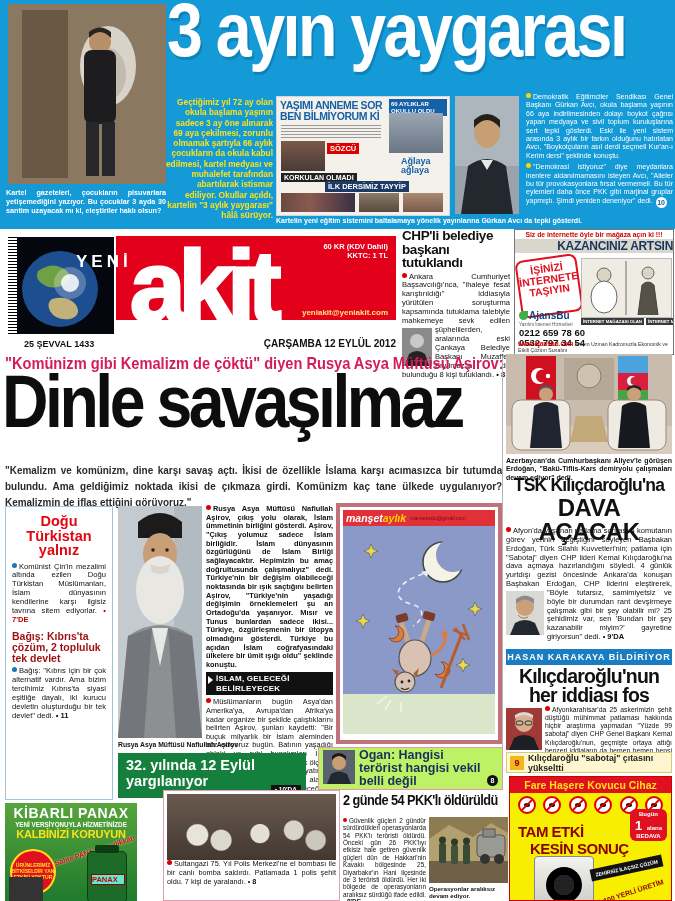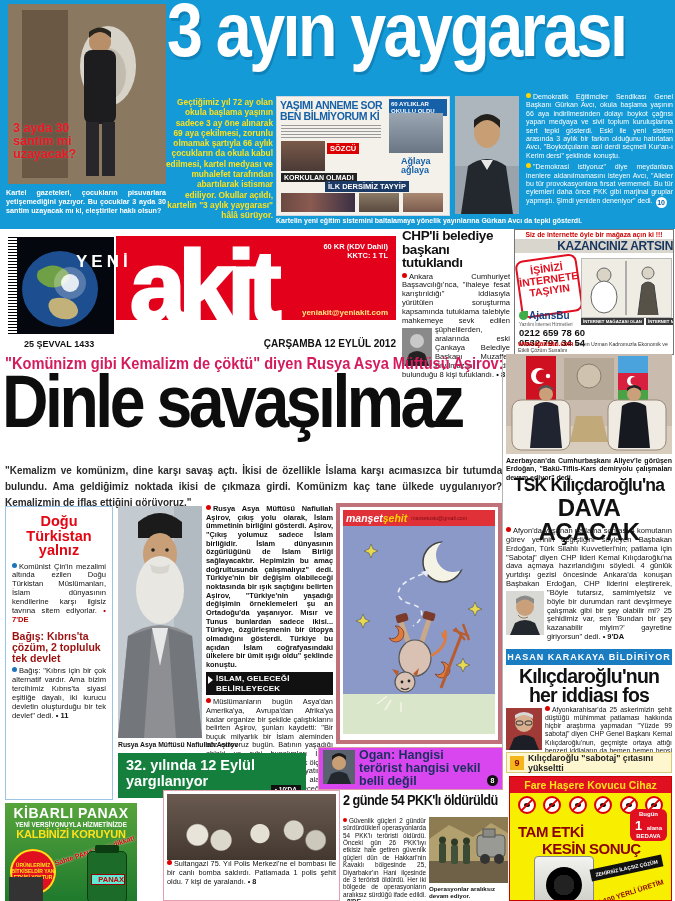--- a/index.html
+++ b/index.html
@@ -86,21 +86,21 @@
   .eylul .chip{position:absolute;right:5px;bottom:4px;background:#111;color:#fff;font-size:6.5px;padding:1px 4px;}
 
   
   .cartoon{left:336px;top:503px;width:166px;height:241px;border:4px solid #c17179;background:#fff;box-sizing:border-box;padding:3px;}
   .chead{height:16px;background:#e03038;display:flex;align-items:center;padding:0 3px;}
   .cb1{color:#fff;font-weight:700;font-size:10.5px;font-style:italic;}
   .cb2{color:#ffd400;font-weight:700;font-size:10.5px;font-style:italic;}
   .cmail{color:#7a0d12;font-size:5.2px;margin-left:4px;}
 
   
-  .ogan{left:318px;top:747px;width:185px;height:43px;background:#d946ef;border:1.5px solid #dd9aa8;display:flex;align-items:center;gap:4px;padding:0 4px;box-sizing:border-box;}
+  .ogan{left:318px;top:747px;width:185px;height:43px;background:#bef264;border:1.5px solid #dd9aa8;display:flex;align-items:center;gap:4px;padding:0 4px;box-sizing:border-box;}
   .ogan .txt{color:#1a2f5e;font-weight:700;font-size:12.5px;line-height:1.04;}
   .ocirc{width:11px;height:11px;border-radius:50%;background:#111;color:#fff;font-size:7px;font-weight:700;text-align:center;line-height:11px;flex:0 0 auto;align-self:flex-end;margin-bottom:3px;}
 
   
   .rcap{left:506px;top:457px;width:166px;font-weight:700;font-size:7px;line-height:1.2;}
   .tskt1{left:506px;top:477px;width:166px;text-align:center;font-weight:700;font-size:17.5px;letter-spacing:-0.8px;line-height:1.0;}
   .tskt2{left:506px;top:496px;width:166px;text-align:center;font-weight:700;font-size:24px;letter-spacing:-0.5px;line-height:1.0;}
   .tskb{left:506px;top:527px;width:166px;font-size:7.5px;line-height:1.18;}
   .kara{left:506px;top:649px;width:166px;height:16px;background:#1a7cc1;color:#fff;font-weight:700;font-size:9px;letter-spacing:1px;text-align:center;line-height:16px;}
   .fost{left:506px;top:667px;width:166px;text-align:center;font-weight:700;font-size:19.5px;letter-spacing:-0.8px;line-height:0.98;}
@@ -114,21 +114,21 @@
   .panax .br{font-weight:700;font-size:14px;text-align:center;letter-spacing:0.5px;margin-top:2px;}
   .panax .l1{font-weight:700;font-size:6.3px;text-align:center;}
   .panax .l2{font-weight:700;font-size:11px;text-align:center;color:#ffe11a;letter-spacing:-0.2px;}
   .burst{position:absolute;left:5px;top:46px;width:46px;height:46px;border-radius:50%;background:#e01020;color:#ffe11a;
          font-weight:700;font-size:5px;text-align:center;display:flex;align-items:center;justify-content:center;line-height:1.15;
          box-shadow:0 0 0 2px #ffe11a inset;}
   .sahte{position:absolute;left:48px;top:44px;color:#d00;font-weight:700;font-size:7px;transform:rotate(-18deg);text-shadow:0 0 2px #fff;}
   .bottle{position:absolute;right:10px;top:48px;width:38px;height:50px;background:#1d6b28;border:1px solid #0c3d12;border-radius:5px;}
   .bottle .cap{position:absolute;left:7px;top:-7px;width:24px;height:8px;background:#0c3d12;border-radius:2px;}
   .bottle .lbl{position:absolute;left:3px;top:22px;width:32px;background:#5eead4;border:1px solid #900;color:#c00;
-               font-weight:700;font-size:7.5px;text-align:right;}
+               font-weight:700;font-size:7.5px;text-align:left;}
   .manp{position:absolute;left:4px;bottom:-2px;width:34px;height:26px;background:#333;}
 
   .istbox{left:163px;top:790px;width:177px;height:111px;border:1.5px solid #e0a0b0;background:#fff;padding:3px;box-sizing:border-box;}
   .istt{font-weight:700;font-size:14px;letter-spacing:-0.3px;margin:2px 0 1px;}
   .crime{width:169px;height:66px;background:
      radial-gradient(circle at 18% 62%,#e8e4da 0 7%,transparent 8%),
      radial-gradient(circle at 32% 70%,#ddd8cc 0 8%,transparent 9%),
      radial-gradient(circle at 55% 60%,#e4e0d4 0 9%,transparent 10%),
      radial-gradient(circle at 75% 55%,#d8d4c8 0 7%,transparent 8%),
      radial-gradient(circle at 88% 70%,#ccc8bc 0 6%,transparent 7%),
@@ -141,21 +141,21 @@
   .fare{left:509px;top:776px;width:163px;height:125px;background:#f8ef00;border:1px solid #c00;overflow:hidden;box-sizing:border-box;}
   .faret{background:#e01020;color:#ffe11a;font-weight:700;font-size:10.5px;text-align:center;padding:2px 0;}
   .pests{display:flex;justify-content:space-around;padding:3px 4px;}
   .pest{position:relative;width:18px;height:18px;border:2px solid #d00;border-radius:50%;background:#fff;box-sizing:border-box;}
   .pest:before{content:"";position:absolute;left:4px;top:5px;width:6px;height:4px;background:#111;border-radius:50%;}
   .pest:after{content:"";position:absolute;left:-1px;top:6px;width:16px;height:2px;background:#d00;transform:rotate(-45deg);}
   .farebadge{position:absolute;right:4px;top:32px;background:#e01020;color:#fff;border-radius:6px;padding:2px 5px;text-align:center;line-height:1;}
   .farebadge .s{font-size:6px;font-weight:700;display:block;}
   .farebadge .n{font-size:13px;font-weight:700;display:inline;}
   .fl1{color:#8b0000;font-weight:700;font-size:15px;margin:6px 0 0 8px;letter-spacing:-0.5px;}
-  .fl2{color:#8b0000;font-weight:700;font-size:15px;margin:0 0 0 32px;letter-spacing:-0.5px;}
+  .fl2{color:#8b0000;font-weight:700;font-size:15px;margin:0 0 0 20px;letter-spacing:-0.5px;}
   .device{position:absolute;left:24px;bottom:-14px;width:58px;height:56px;background:linear-gradient(#f2f2ee,#c9c9c2);border:1px solid #888;border-radius:4px;}
   .device:before{content:"";position:absolute;left:11px;top:10px;width:36px;height:36px;border-radius:50%;background:radial-gradient(circle,#222 0 40%,#000 41% 70%,#333 71%);}
   .zchip{position:absolute;right:8px;bottom:26px;background:#111;color:#fff;font-weight:700;font-size:5px;padding:3px 5px;transform:rotate(-12deg);text-align:center;line-height:1.2;}
   .yerli{position:absolute;right:6px;bottom:4px;color:#8b0000;font-weight:700;font-size:7px;transform:rotate(-18deg);}
 </style>
 </head>
 <body>
 
 <div class="page">
 
@@ -165,21 +165,20 @@
         <rect width="158" height="180" fill="#8a7860"></rect>
         <rect x="14" y="6" width="46" height="168" fill="#6b5844"></rect>
         <ellipse cx="100" cy="62" rx="28" ry="40" fill="#d8d3c8"></ellipse>
         <ellipse cx="100" cy="70" rx="18" ry="26" fill="#c2bcb0"></ellipse>
         <circle cx="92" cy="38" r="11" fill="#b98f6a"></circle>
         <path d="M81 34 q11 -12 22 0 l0 -6 q-11 -9 -22 0 z" fill="#2a241e"></path>
         <rect x="76" y="46" width="32" height="74" rx="8" fill="#1d1d20"></rect>
         <rect x="78" y="118" width="13" height="54" fill="#26262b"></rect>
         <rect x="94" y="118" width="13" height="54" fill="#26262b"></rect>
       </svg>
-      <div class="ab u-overlay">3 ayda 30 santim mi uzayacak?</div>
     </div>
     <div class="ab u-caption j">Kartel gazeteleri, çocukların pisuvarlara yetişemediğini yazıyor. Bu çocuklar 3 ayda 30 santim uzayacak mı ki, eleştiriler haklı olsun?</div>
 
     <div class="ab hl3ay"><span class="scx" style="transform:scaleX(.85);">3 ayın yaygarası</span></div>
 
     <div class="ab lead-y">Geçtiğimiz yıl 72 ay olan okula başlama yaşının sadece 3 ay öne alınarak 69 aya çekilmesi, zorunlu olmamak şartıyla 66 aylık çocukların da okula kabul edilmesi, kartel medyası ve muhalefet tarafından abartılarak istismar ediliyor. Okullar açıldı, kartelin "3 aylık yaygarası" hâlâ sürüyor.</div>
 
     <div class="ab clipbox">
       <div class="ab" style="left:3px;top:3px;width:106px;">
         <div class="clip-h">YAŞIMI ANNEME SOR</div>
@@ -320,21 +319,21 @@
     <div class="j"><span class="ydot" style="background:#d00;"></span><span>Müslümanların bugün Asya'dan Amerika'ya, Avrupa'dan Afrika'ya kadar organize bir şekilde çalıştıklarını belirten Aşirov, şunları kaydetti: "Bir buçuk milyarlık bir İslam aleminden söz ediyoruz bugün. Batının yaşadığı ahlaki ve ruhi bunalımları İslam dünyası olarak çok daha küçük ölçekte yaşıyoruz. Bu da İslamı hayatımıza daha fazla hakim kılmamızla alakalı. Nihayetinde dünyanın geleceğinde İslamın çok daha büyük bir rol oynayacağını söyleyebilirim."</span> <span class="b">• 11'DE</span></div>
   </div>
   <div class="ab eylul">
     <span>32. yılında 12 Eylül yargılanıyor</span>
     <span class="chip">• 10'DA</span>
   </div>
 
   <div class="ab cartoon">
     <div class="chead">
       <span class="cb1">manşet</span>
-        <span class="cb2">şehit</span>
+        <span class="cb2">aylık</span>
       <span class="cmail">mansetustu@gmail.com</span>
     </div>
     <svg width="152" height="208" viewBox="0 0 152 208">
       <rect width="152" height="208" fill="#8b99c9"></rect>
       <rect y="168" width="152" height="40" fill="#d9e6c9"></rect>
       <circle cx="100" cy="36" r="20" fill="#f5f3e6" stroke="#444" stroke-width="1.5"></circle>
       <circle cx="110" cy="29" r="17" fill="#8b99c9"></circle>
       <path d="M28 18 l2 5 5 2 -5 2 -2 5 -2 -5 -5 -2 5 -2z" fill="#e9d94e" stroke="#555" stroke-width=".6"></path>
       <path d="M132 76 l2 5 5 2 -5 2 -2 5 -2 -5 -5 -2 5 -2z" fill="#e9d94e" stroke="#555" stroke-width=".6"></path>
       <path d="M20 88 l2 5 5 2 -5 2 -2 5 -2 -5 -5 -2 5 -2z" fill="#e9d94e" stroke="#555" stroke-width=".6"></path>

